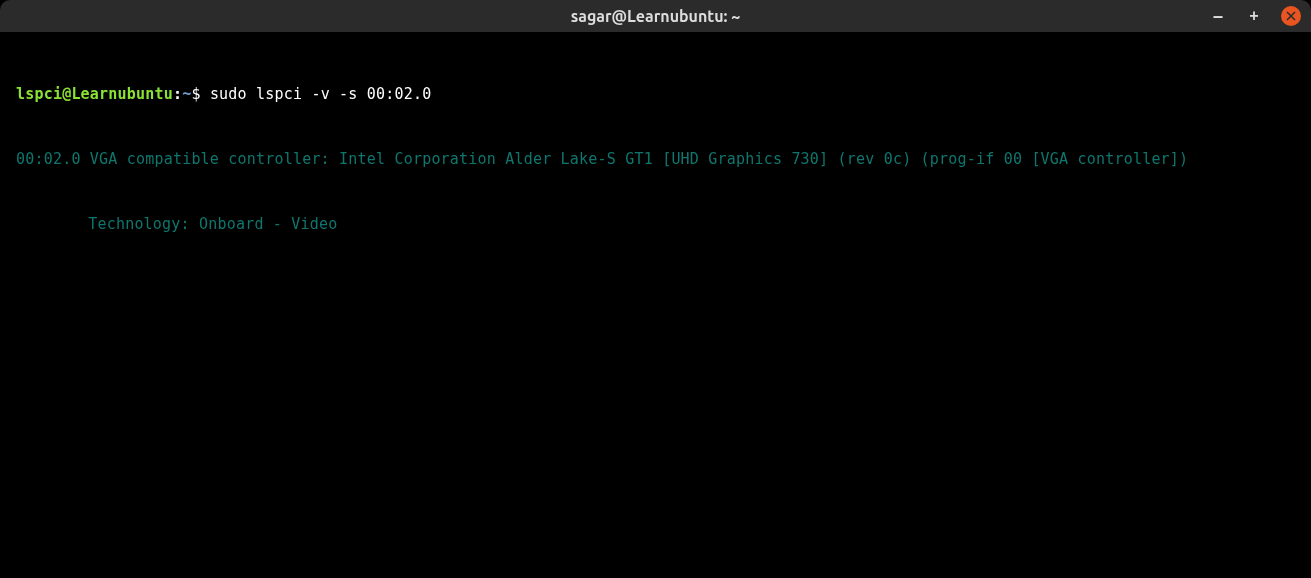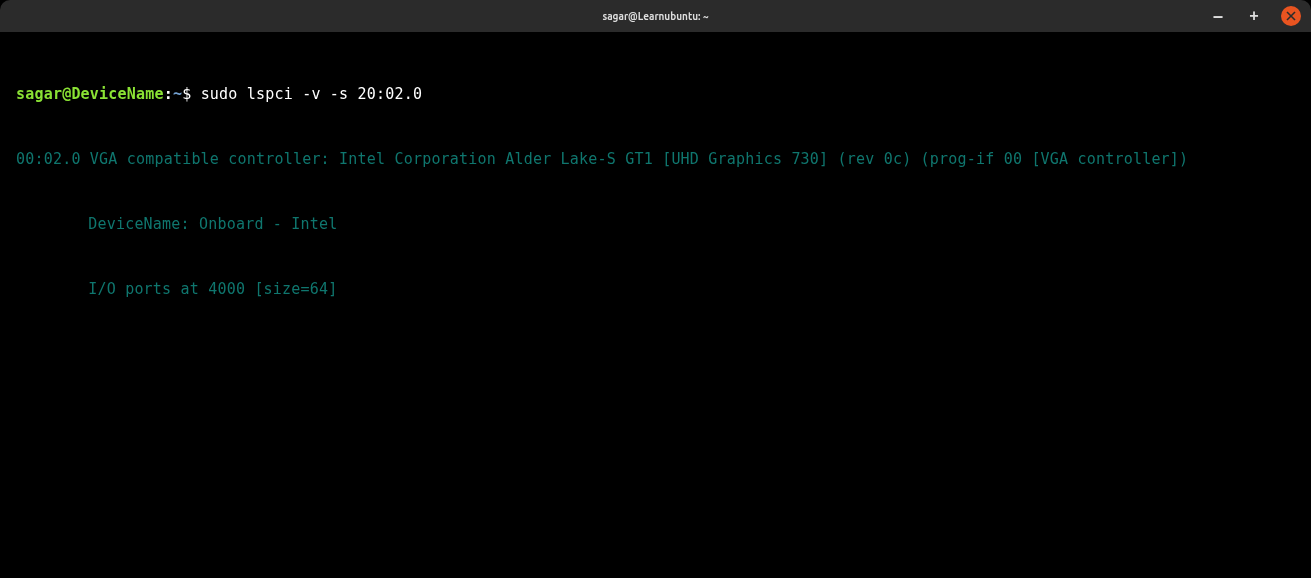--- a/index.html
+++ b/index.html
@@ -30,21 +30,21 @@
       align-items: center;
       position: relative;
       padding: 0 8px;
     }
     .title {
       flex: 1;
       text-align: center;
       color: #ddd;
       font-family: 'Ubuntu', 'DejaVu Sans', sans-serif;
       font-weight: bold;
-      font-size: 10px;
+      font-size: 16px;
     }
     .window-controls {
       display: flex;
       gap: 18px;
       align-items: center;
       position: absolute;
       right: 10px;
     }
     .ctrl-btn {
       width: 18px;
@@ -114,24 +114,23 @@
       <div class="close-btn">
         <svg viewBox="0 0 10 10">
           <line x1="1" y1="1" x2="9" y2="9" stroke="#2b2b2b" stroke-width="1.6"></line>
           <line x1="9" y1="1" x2="1" y2="9" stroke="#2b2b2b" stroke-width="1.6"></line>
         </svg>
       </div>
     </div>
   </div>
 
   <div class="terminal">
-    <div><span class="prompt-user">sagar@DeviceName</span><span class="prompt-colon">:</span><span class="prompt-tilde">~</span><span class="prompt-dollar">$</span> <span class="cmd">sudo lspci -v -s 20:02.0</span></div>
+    <div><span class="prompt-user">lspci@Learnubuntu</span><span class="prompt-colon">:</span><span class="prompt-tilde">~</span><span class="prompt-dollar">$</span> <span class="cmd">sudo lspci -v -s 00:02.0</span></div>
     <div class="out">00:02.0 VGA compatible controller: Intel Corporation Alder Lake-S GT1 [UHD Graphics 730] (rev 0c) (prog-if 00 [VGA controller])</div>
-    <div class="out indent">DeviceName: Onboard - Intel</div>
-    <div class="out indent">I/O ports at 4000 [size=64]</div>
+    <div class="out indent">Technology: Onboard - Video</div>
     
     
     
     
     
     
     
     
     
     

